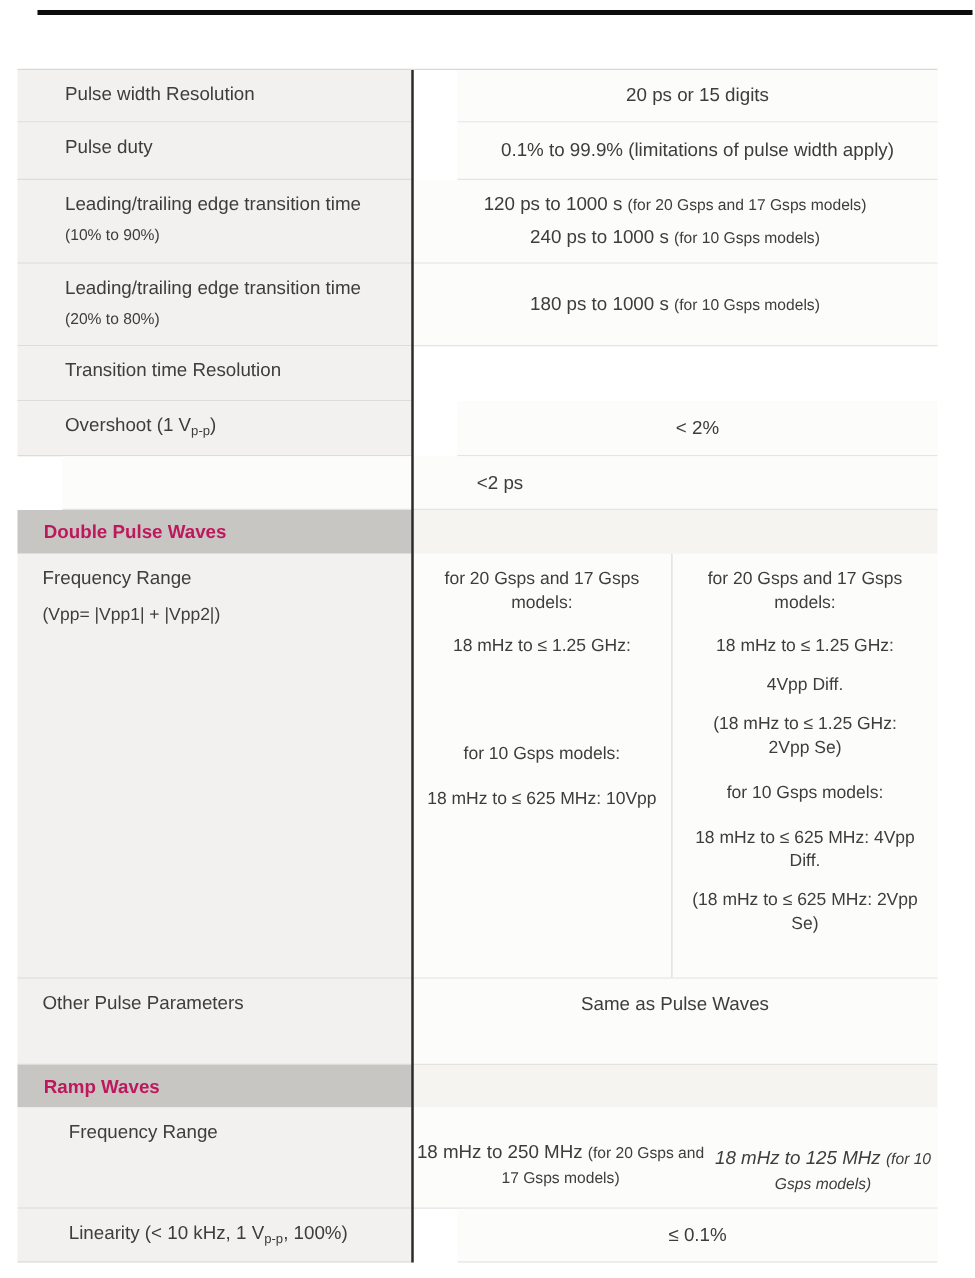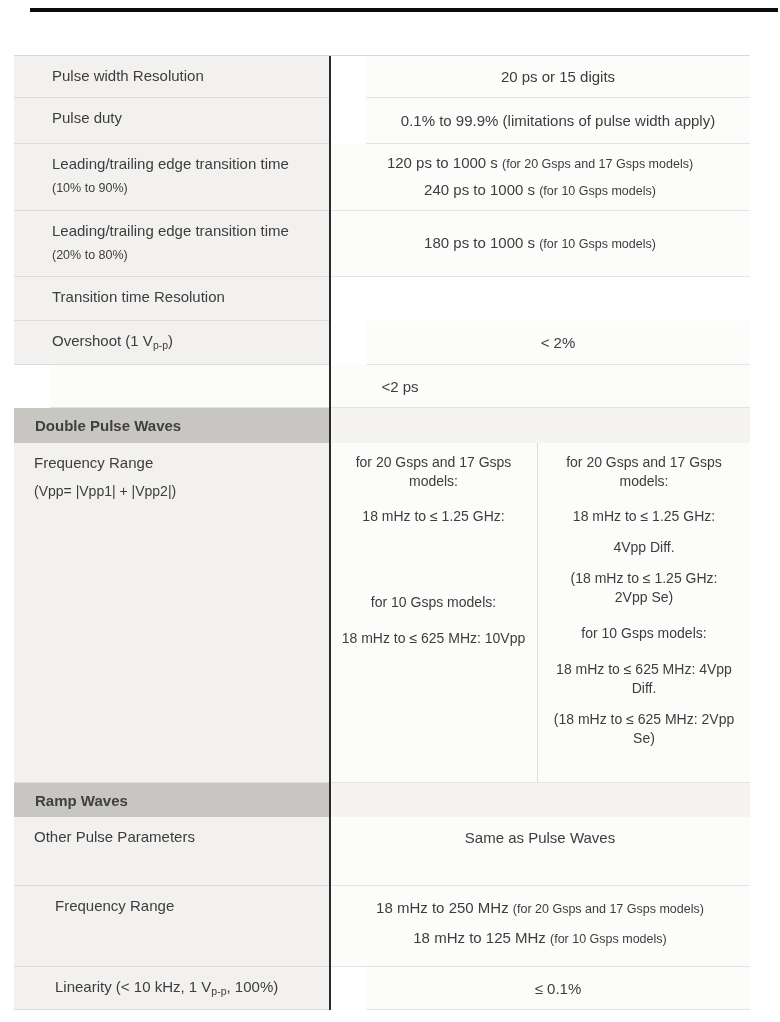--- a/index.html
+++ b/index.html
@@ -28,35 +28,35 @@
   .sublbl { display: block; font-size: 12.5px; line-height: 15px; margin-top: 8px; }
   .lbl-note { font-size: 12.5px; }
   .subsc { font-size: 10.5px; position: relative; top: 3px; }
 
   .center { display: flex; align-items: center; justify-content: center; text-align: center; margin-left: 36px; }
   .lines { display: flex; flex-direction: column; align-items: center; justify-content: center; text-align: center; }
   .lines .vline { line-height: 25px; }
   .val-note { font-size: 12.5px; }
   .top-center { display: flex; justify-content: center; padding-top: 12px; text-align: center; }
 
-  .hdr-l { width: 316px; background: #c8c6c3; padding: 9px 0 0 21px; font-weight: bold; font-size: 15px; color: #404040; }
+  .hdr-l { width: 316px; background: #c8c6c3; padding: 9px 0 0 21px; font-weight: bold; font-size: 15px; color: #be185d; }
   .hdr-r { flex: 1; background: #f5f4f1; }
 
   .dual { display: flex; font-size: 14px; text-align: center; padding: 0; }
   .dual-a { width: 208px; border-right: 1px solid #dcdcdc; padding: 0 6px; }
   .dual-b { flex: 1; padding: 0 6px; }
   .dblock { line-height: 19px; margin-left: auto; margin-right: auto; }
   .w170 { max-width: 170px; }
   .w175 { max-width: 175px; }
   .w185 { max-width: 185px; }
   .mt10{margin-top:10px}.mt12{margin-top:12px}.mt16{margin-top:16px}.mt17{margin-top:17px}.mt67{margin-top:67px}
 
-  .ramp-lines { display: flex; flex-direction: column; align-items: center; padding-top: 12px; text-align: center; }
+  .ramp-lines { display: flex; flex-direction: row; align-items: center; padding-top: 12px; text-align: center; }
   .ramp-line { line-height: 20px; }
-  .ramp-line + .ramp-line { margin-top: 9px; }
+  .ramp-line + .ramp-line { margin-top: 9px; font-style: italic; }
 </style>
 </head>
 <body>
 
 <div class="top-rule"></div>
 
 <div class="spec-table">
   <div class="vdivider"></div>
 
   <div class="row h42">
@@ -152,34 +152,34 @@
         <div class="dblock mt16">18 mHz to ≤ 1.25 GHz:</div>
         <div class="dblock mt12">4Vpp Diff.</div>
         <div class="dblock w175 mt12">(18 mHz to ≤ 1.25 GHz: 2Vpp Se)</div>
         <div class="dblock mt17">for 10 Gsps models:</div>
         <div class="dblock w185 mt17">18 mHz to ≤ 625 MHz: 4Vpp Diff.</div>
         <div class="dblock w185 mt12">(18 mHz to ≤ 625 MHz: 2Vpp Se)</div>
       </div>
     </div>
   </div>
 
+  <div class="row h69">
+    <div class="cell-l pad-b">
+      <span class="lbl">Other Pulse Parameters</span>
+    </div>
+    <div class="cell-r top-center">
+      <span>Same as Pulse Waves</span>
+    </div>
+  </div>
+
   <div class="row h34">
     <div class="hdr-l">
       <span>Ramp Waves</span>
     </div>
     <div class="hdr-r"></div>
-  </div>
-
-  <div class="row h69">
-    <div class="cell-l pad-b">
-      <span class="lbl">Other Pulse Parameters</span>
-    </div>
-    <div class="cell-r top-center">
-      <span>Same as Pulse Waves</span>
-    </div>
   </div>
 
   <div class="row h81">
     <div class="cell-l pad-c">
       <span class="lbl">Frequency Range</span>
     </div>
     <div class="cell-r ramp-lines">
       <div class="ramp-line">
         <span>18 mHz to 250 MHz</span>
         <span class="val-note">(for 20 Gsps and 17 Gsps models)</span>

